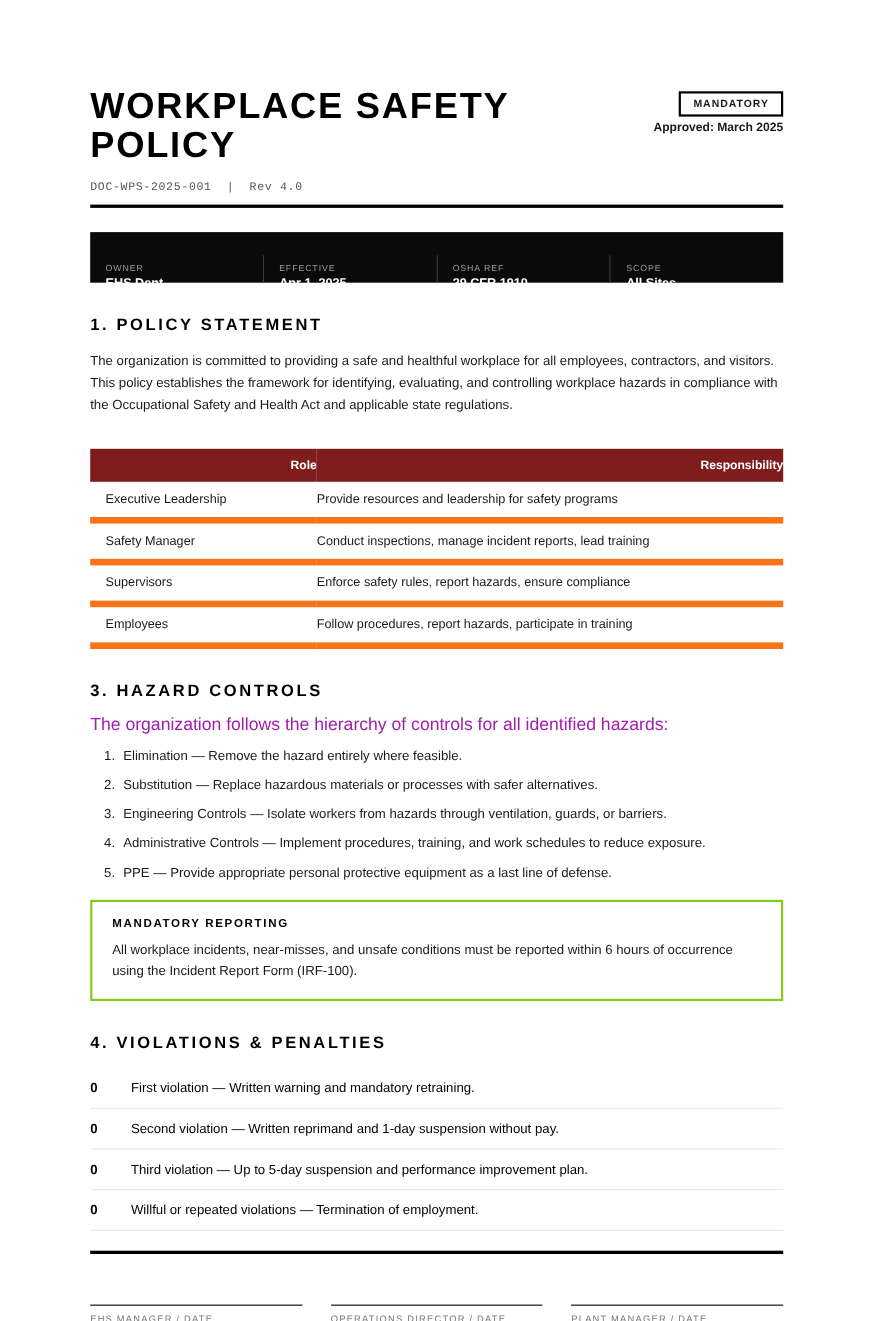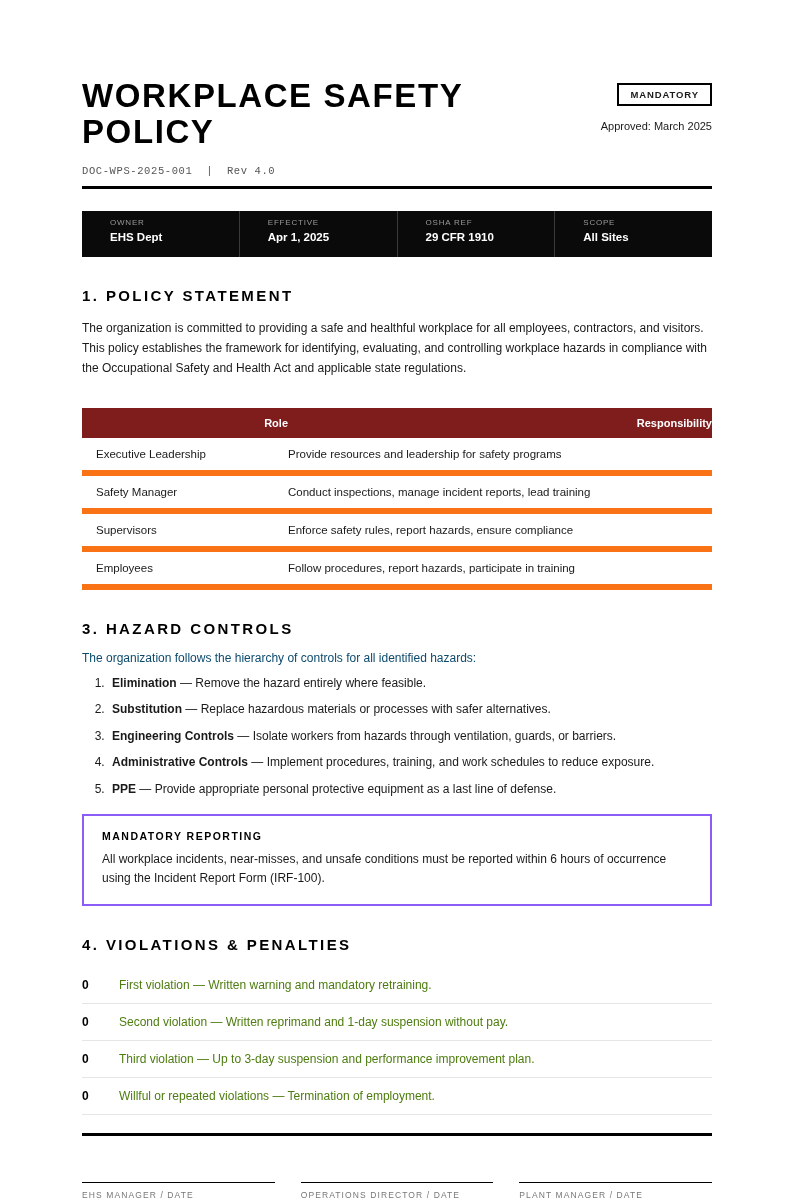--- a/index.html
+++ b/index.html
@@ -54,43 +54,44 @@
     display: inline-block;
     border: 2.5px solid #000000;
     padding: 4px 11px 4px 11px;
     font-size: 9.5px;
     font-weight: bold;
     letter-spacing: 0.9px;
     color: #1a1a1a;
     background: #ffffff;
   }
   .approved {
-    margin-top: 14px;
+    margin-top: 4px;
     font-size: 11px;
-    font-weight: normal;
+    font-weight: bold;
     color: #1a1a1a;
   }
   .rule-thick {
     border: 0;
     border-top: 3px solid #000000;
     margin: 9px 0 0 0;
   }
 
   
   .meta-bar {
     margin-top: 22px;
     background: #0a0a0a;
     display: flex;
     height: 46px;
   }
   .meta-cell {
     flex: 1 1 0;
-    padding: 7px 0 0 28px;
+    padding: 7px 0 0 14px;
     box-sizing: border-box;
     border-left: 1px solid #3a3a3a;
+    margin-top: 21px;
   }
   .meta-cell:first-child { border-left: none; }
   .meta-label {
     font-size: 8px;
     letter-spacing: 0.8px;
     color: #9a9a9a;
     text-transform: uppercase;
   }
   .meta-value {
     font-size: 11.5px;
@@ -134,40 +135,40 @@
   table.resp-table tbody td {
     font-size: 11.5px;
     color: #1a1a1a;
     padding: 10px 0 10px 14px;
     border-bottom: 6px solid #f97316;
   }
   table.resp-table tbody td.col-resp { padding-left: 0; }
 
   
   .intro-line {
-    font-size: 12px;
-    color: #0c4a6e;
+    font-size: 16px;
+    color: #a21caf;
     margin: 0 0 10px 0;
   }
   ol.controls {
     margin: 0;
     padding-left: 26px;
   }
   ol.controls li {
     font-size: 12px;
     color: #1a1a1a;
     line-height: 1.45;
     margin-bottom: 9px;
     padding-left: 4px;
   }
-  ol.controls li b { font-weight: bold; }
+  ol.controls li b { font-weight: normal; }
 
   
   .callout {
-    border: 2px solid #8b5cf6;
+    border: 2px solid #84cc16;
     padding: 14px 18px 15px 18px;
     margin-top: 16px;
   }
   .callout-title {
     font-size: 10.5px;
     font-weight: bold;
     letter-spacing: 1.5px;
     color: #000000;
     margin: 0 0 8px 0;
   }
@@ -188,21 +189,21 @@
   }
   .violation-marker {
     flex: 0 0 37px;
     font-size: 12px;
     font-weight: bold;
     color: #000000;
   }
   .violation-text {
     flex: 1 1 auto;
     font-size: 12px;
-    color: #4d7c0f;
+    color: #000000;
   }
 
   
   .sig-rule {
     border: 0;
     border-top: 3px solid #000000;
     margin: 18px 0 0 0;
   }
   .signatures {
     display: flex;
@@ -325,21 +326,21 @@
       <div class="violation-row">
         <span class="violation-marker">0</span>
         <span class="violation-text">First violation — Written warning and mandatory retraining.</span>
       </div>
       <div class="violation-row">
         <span class="violation-marker">0</span>
         <span class="violation-text">Second violation — Written reprimand and 1-day suspension without pay.</span>
       </div>
       <div class="violation-row">
         <span class="violation-marker">0</span>
-        <span class="violation-text">Third violation — Up to 3-day suspension and performance improvement plan.</span>
+        <span class="violation-text">Third violation — Up to 5-day suspension and performance improvement plan.</span>
       </div>
       <div class="violation-row">
         <span class="violation-marker">0</span>
         <span class="violation-text">Willful or repeated violations — Termination of employment.</span>
       </div>
     </div>
   </div>
 
   <hr class="sig-rule">
 

